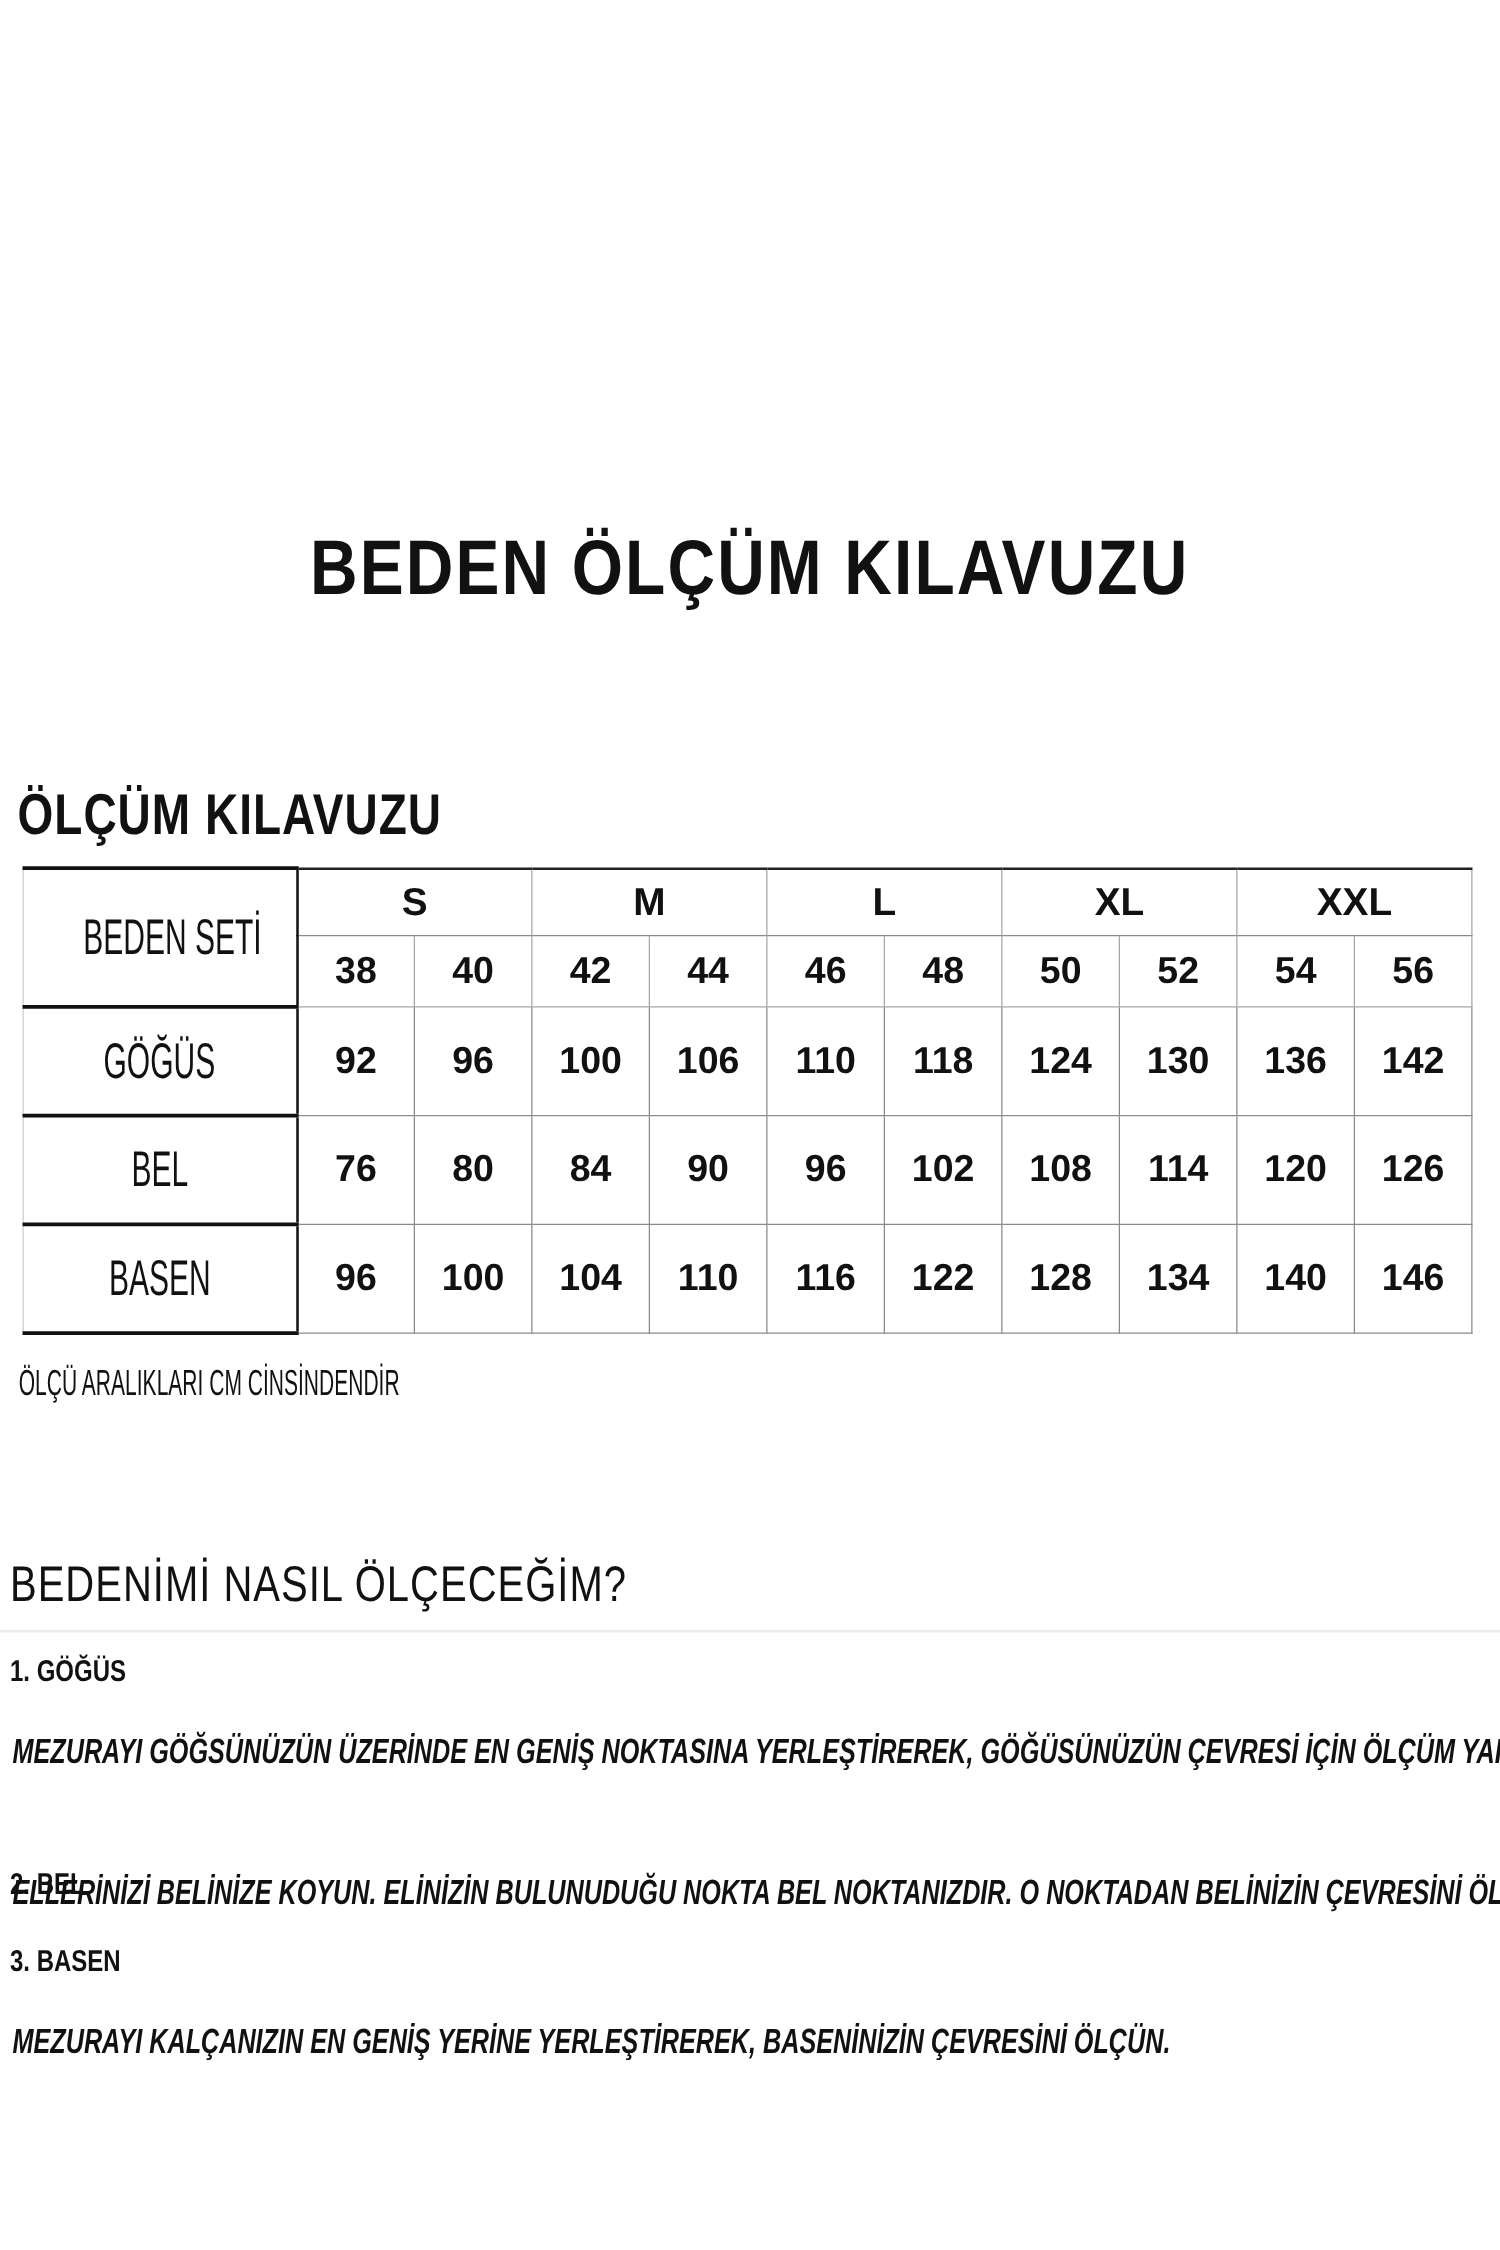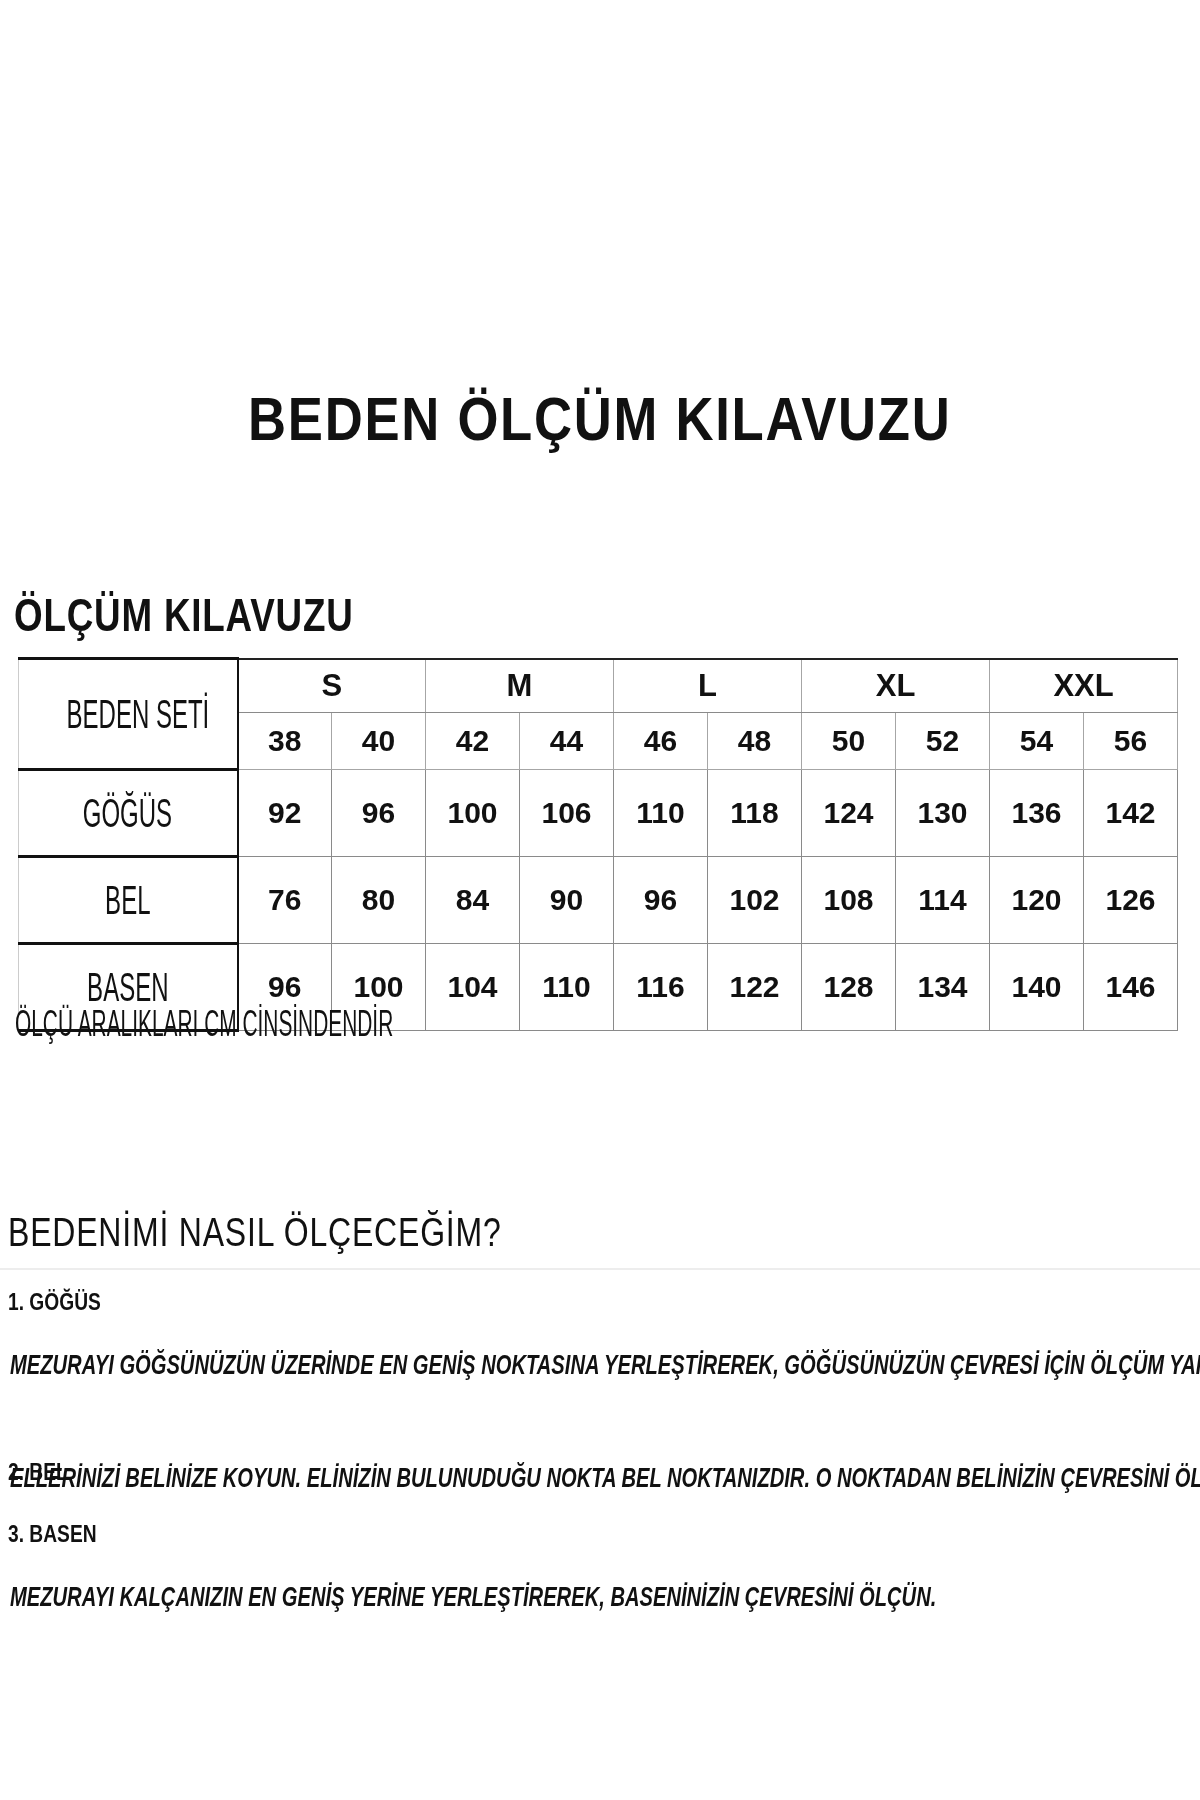--- a/index.html
+++ b/index.html
@@ -4,21 +4,21 @@
 <style>
   html,body{margin:0;padding:0;}
   body{
     width:1200px;height:1800px;
     background:#ffffff;
     position:relative;
     overflow:hidden;
     font-family:"Liberation Sans","DejaVu Sans",sans-serif;
     color:#111;
   }
-  .abs{position:absolute;}
+  .abs{position:absolute;margin-top:36px;}
   .cx{display:inline-block;white-space:nowrap;}
 
   
   .page-title{top:388px;left:0;right:0;text-align:center;font-size:62px;font-weight:700;line-height:1;}
   .page-title .cx{transform:scaleX(.85);letter-spacing:2px;}
 
   
   .sec-olcum{top:592px;left:14px;font-size:46px;font-weight:700;line-height:1;}
   .sec-olcum .cx{transform:scaleX(.8);transform-origin:0 50%;letter-spacing:1px;}
 
@@ -38,21 +38,21 @@
     border-top:3px solid #111;border-bottom:3px solid #111;
     border-right:2px solid #111;border-left:1px solid #ccc;
     font-weight:400;font-size:40px;
   }
   .size-table th.lab .cx{transform:scaleX(.6);}
   .size-table .group-cell{font-size:31px;border-top:2px solid #222;border-bottom:1px solid #8a8a8a;}
   .size-table td.num{font-size:30px;border-top:none;}
   .size-table .hline td{border-color:#8a8a8a;}
 
   
-  .table-note{top:1004px;left:15px;font-size:36px;font-weight:400;line-height:1.1;}
+  .table-note{top:1056px;left:15px;font-size:29px;font-weight:400;line-height:1.1;}
   .table-note .cx{transform:scaleX(.58);transform-origin:0 50%;}
 
   
   .how-heading{top:1212px;left:8px;font-size:40px;font-weight:400;line-height:1;}
   .how-heading .cx{transform:scaleX(.8);transform-origin:0 50%;letter-spacing:1px;}
   .section-divider{top:1268px;left:0;width:1200px;height:2px;background:#ededed;}
 
   .step-title{left:8px;font-size:24px;font-weight:700;line-height:1;}
   .step-title .cx{transform:scaleX(.8);transform-origin:0 50%;}
   .step-text{left:10px;font-size:28px;font-style:italic;font-weight:700;line-height:1.1;}

